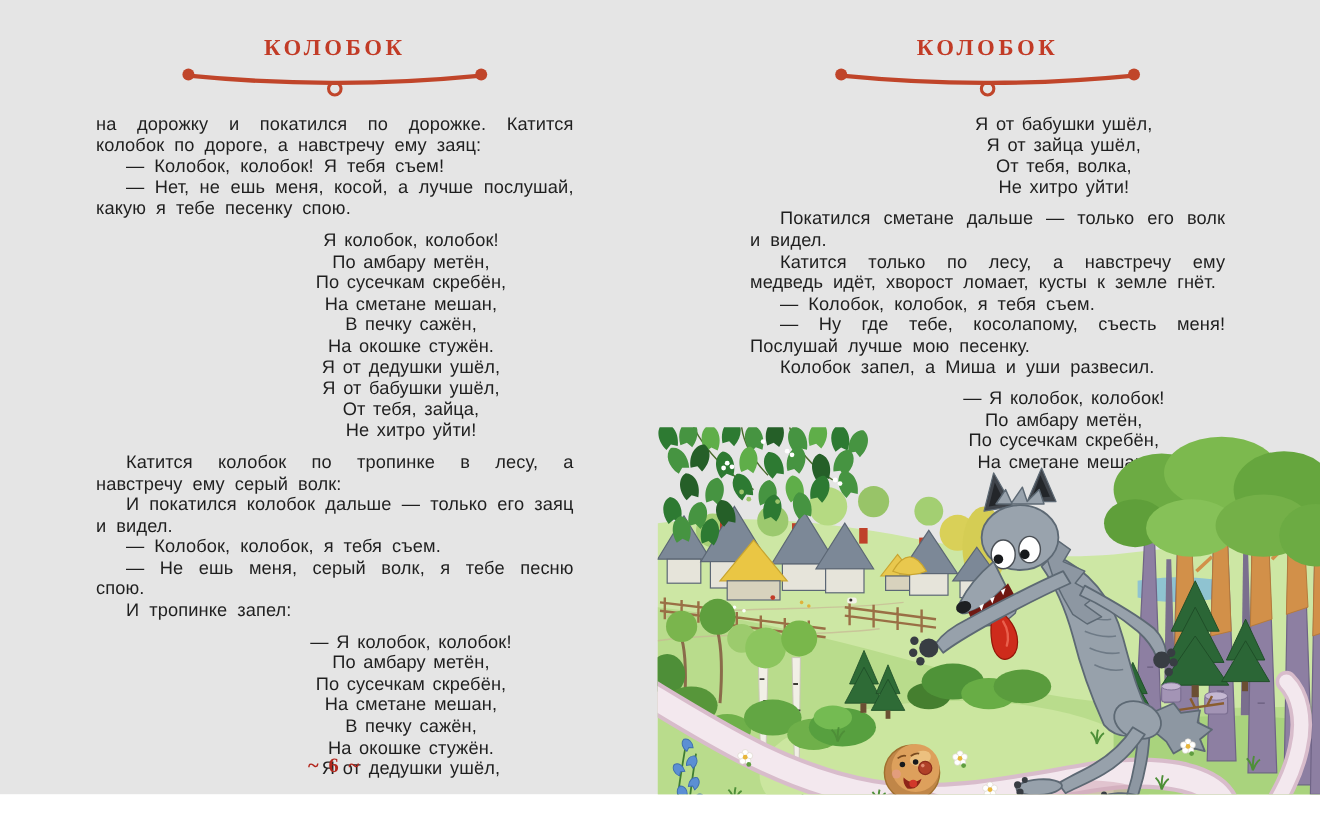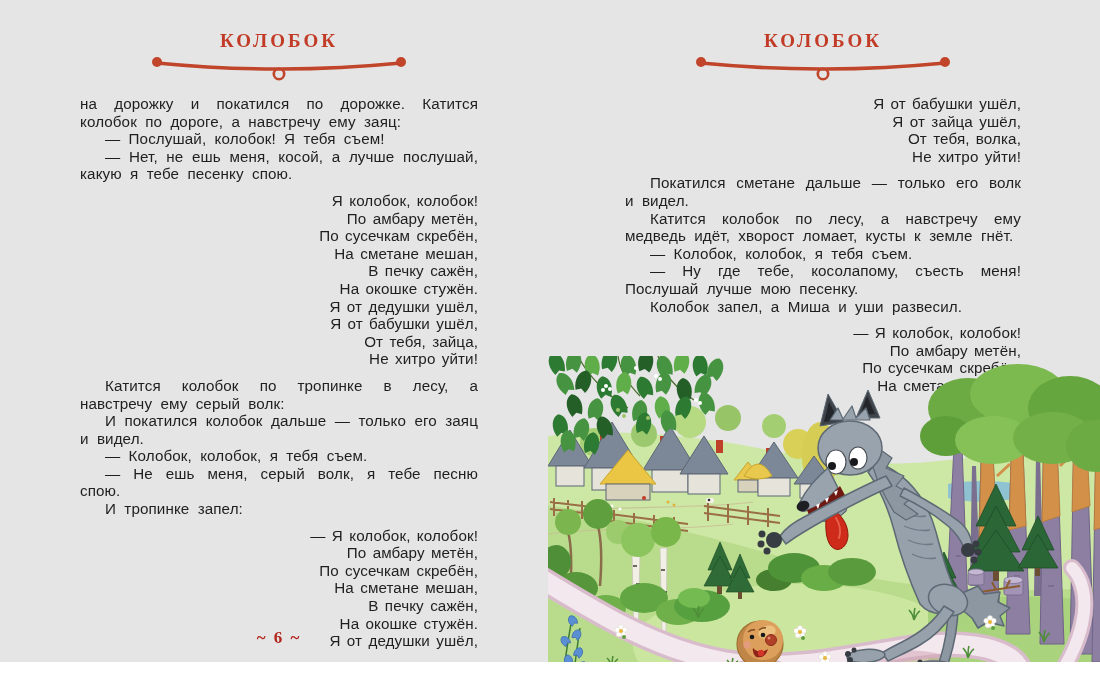--- a/index.html
+++ b/index.html
@@ -7,21 +7,21 @@
           font-family:"Liberation Sans",sans-serif;color:#1f1f1f;}
   .page-col{position:absolute;top:30px;}
   #left-col{left:80px;width:398px;}
   #right-col{left:625px;width:396px;}
   .hdr{text-align:center;font-family:"Liberation Serif",serif;font-weight:bold;
        font-size:19px;letter-spacing:3px;color:#c23b26;}
   .flourish{display:block;margin:1px auto 0 auto;}
   .body-text{font-size:15.2px;line-height:17.6px;text-align:justify;word-spacing:4px;letter-spacing:0.1px;}
   .para{margin:0;text-indent:25px;}
   .para.no-indent{text-indent:0;}
-  .song{margin:9px 0 9px 127px;text-align:right;word-spacing:2px;}
+  .song{margin:9px 0 9px 127px;text-align:center;word-spacing:2px;}
   .song div{white-space:nowrap;}
   .content{margin-top:14px;}
   #page-num{position:absolute;left:80px;top:628px;width:398px;text-align:center;
             font-family:"Liberation Serif",serif;font-weight:bold;font-size:17px;
             letter-spacing:2px;color:#b2261c;}
   #illustration{position:absolute;left:548px;top:356px;width:552px;height:344px;}
 </style>
 </head>
 <body>
 
@@ -32,21 +32,21 @@
     <svg class="flourish" width="262" height="28" viewBox="0 0 262 28">
       <g fill="none" stroke="#c0452a">
         <path d="M9,10 C60,15 110,16 128,16 L134,16 C152,16 202,15 253,10" stroke-width="3.6"></path>
         <circle cx="9" cy="9" r="5" fill="#c0452a" stroke="none"></circle>
         <circle cx="253" cy="9" r="5" fill="#c0452a" stroke="none"></circle>
         <circle cx="131" cy="21" r="5.2" stroke-width="2.6"></circle>
       </g>
     </svg>
     <div class="content body-text">
       <p class="para no-indent">на дорожку и покатился по дорожке. Катится колобок по дороге, а навстречу ему заяц:</p>
-      <p class="para">— Послушай, колобок! Я тебя съем!</p>
+      <p class="para">— Колобок, колобок! Я тебя съем!</p>
       <p class="para">— Нет, не ешь меня, косой, а лучше послушай, какую я тебе песенку спою.</p>
       <div class="song">
         <div>Я колобок, колобок!</div>
         <div>По амбару метён,</div>
         <div>По сусечкам скребён,</div>
         <div>На сметане мешан,</div>
         <div>В печку сажён,</div>
         <div>На окошке стужён.</div>
         <div>Я от дедушки ушёл,</div>
         <div>Я от бабушки ушёл,</div>
@@ -83,21 +83,21 @@
       </g>
     </svg>
     <div class="content body-text">
       <div class="song" style="margin-top:0">
         <div>Я от бабушки ушёл,</div>
         <div>Я от зайца ушёл,</div>
         <div>От тебя, волка,</div>
         <div>Не хитро уйти!</div>
       </div>
       <p class="para">Покатился сметане дальше — только его волк и видел.</p>
-      <p class="para">Катится колобок по лесу, а навстречу ему медведь идёт, хворост ломает, кусты к земле гнёт.</p>
+      <p class="para">Катится только по лесу, а навстречу ему медведь идёт, хворост ломает, кусты к земле гнёт.</p>
       <p class="para">— Колобок, колобок, я тебя съем.</p>
       <p class="para">— Ну где тебе, косолапому, съесть меня! Послушай лучше мою песенку.</p>
       <p class="para">Колобок запел, а Миша и уши развесил.</p>
       <div class="song">
         <div>— Я колобок, колобок!</div>
         <div>По амбару метён,</div>
         <div>По сусечкам скребён,</div>
         <div>На сметане мешан,</div>
       </div>
     </div>

